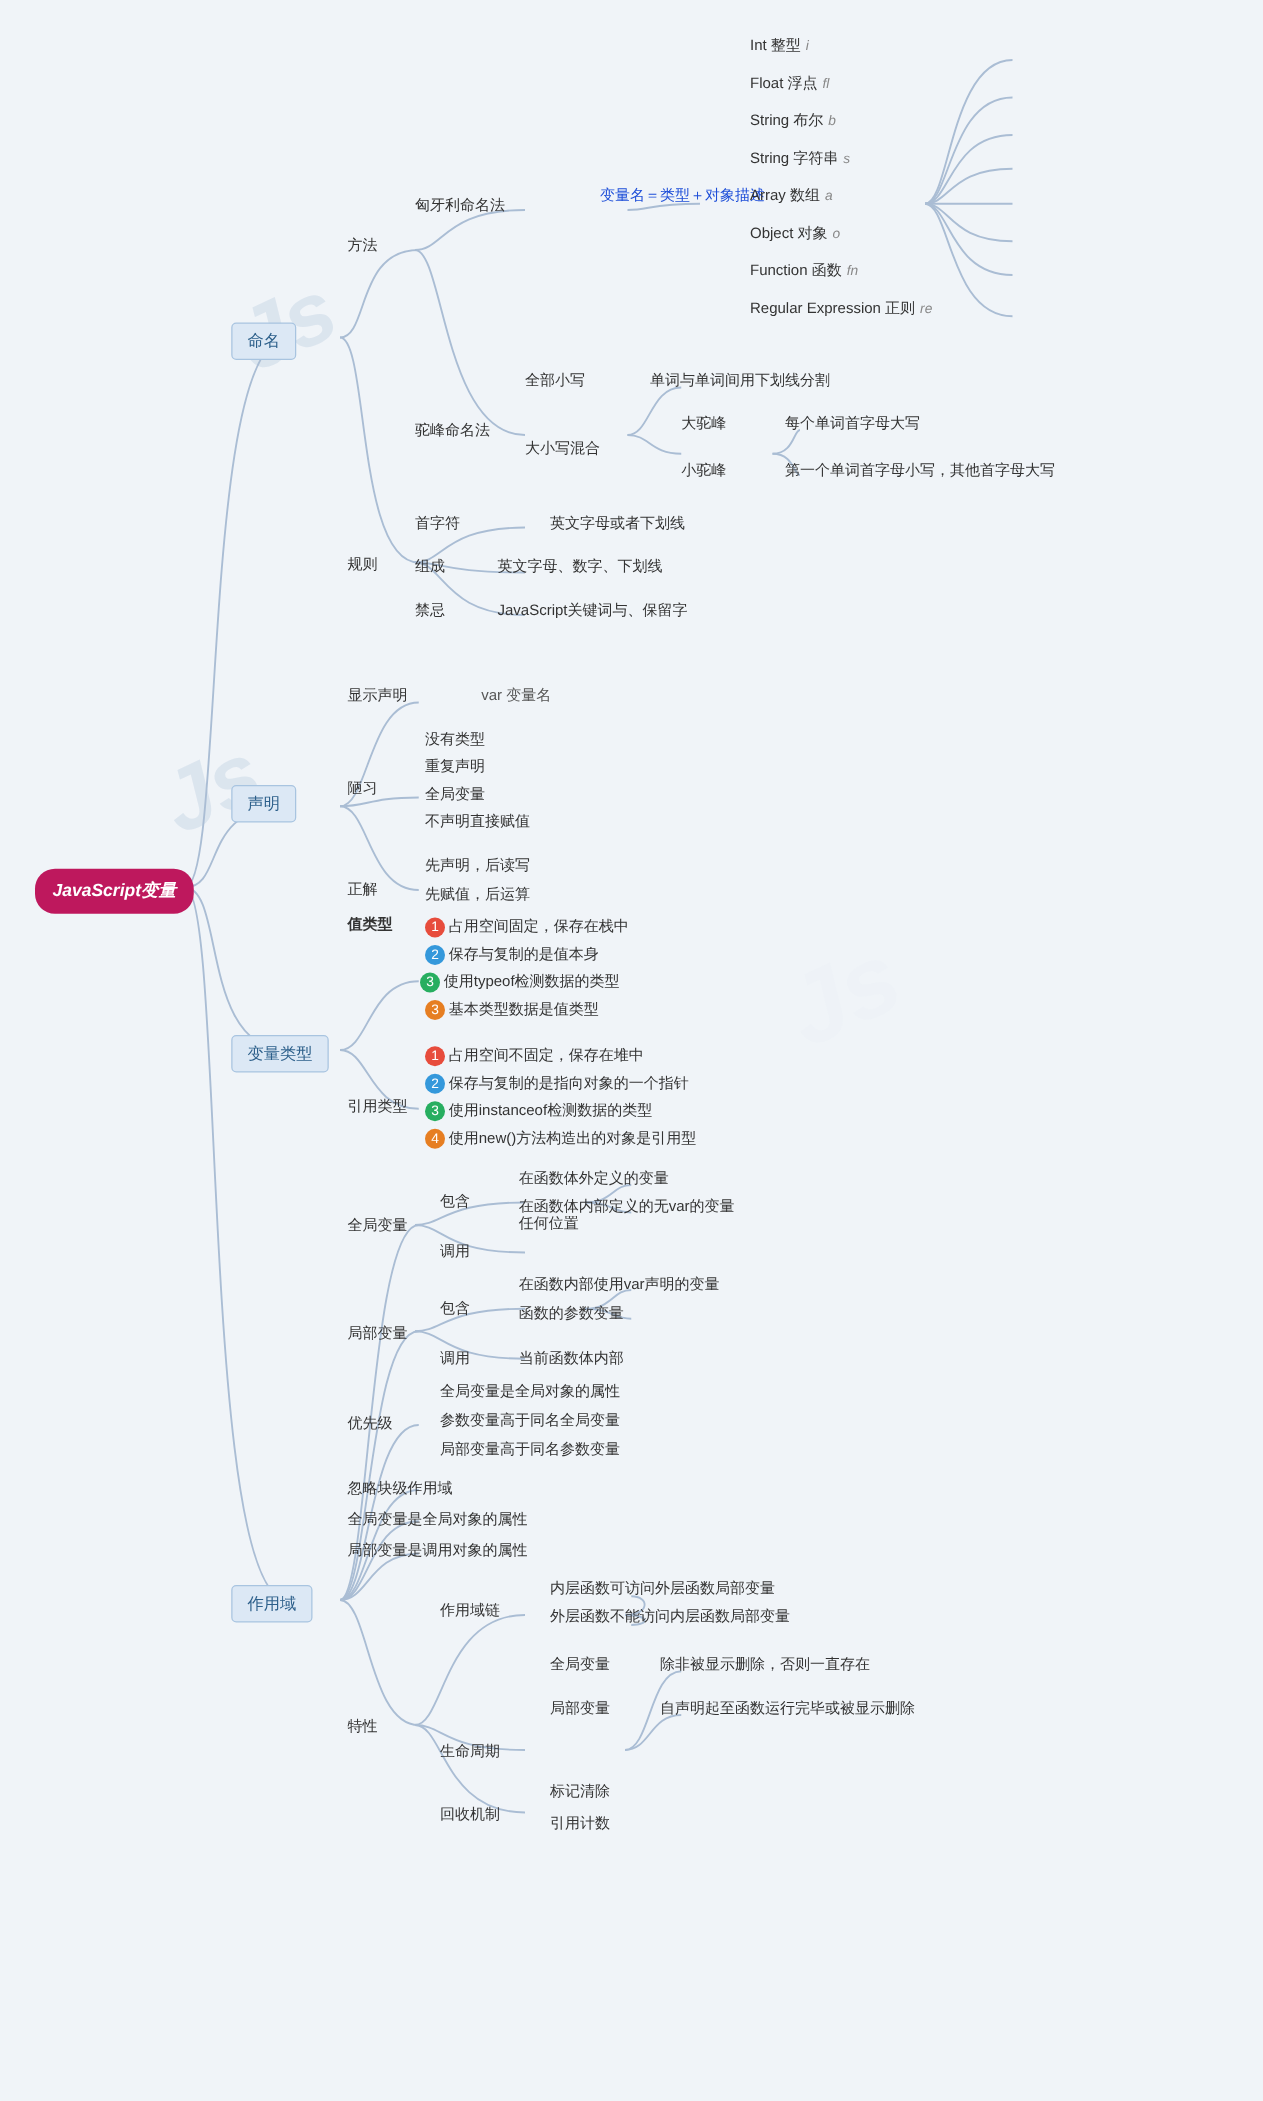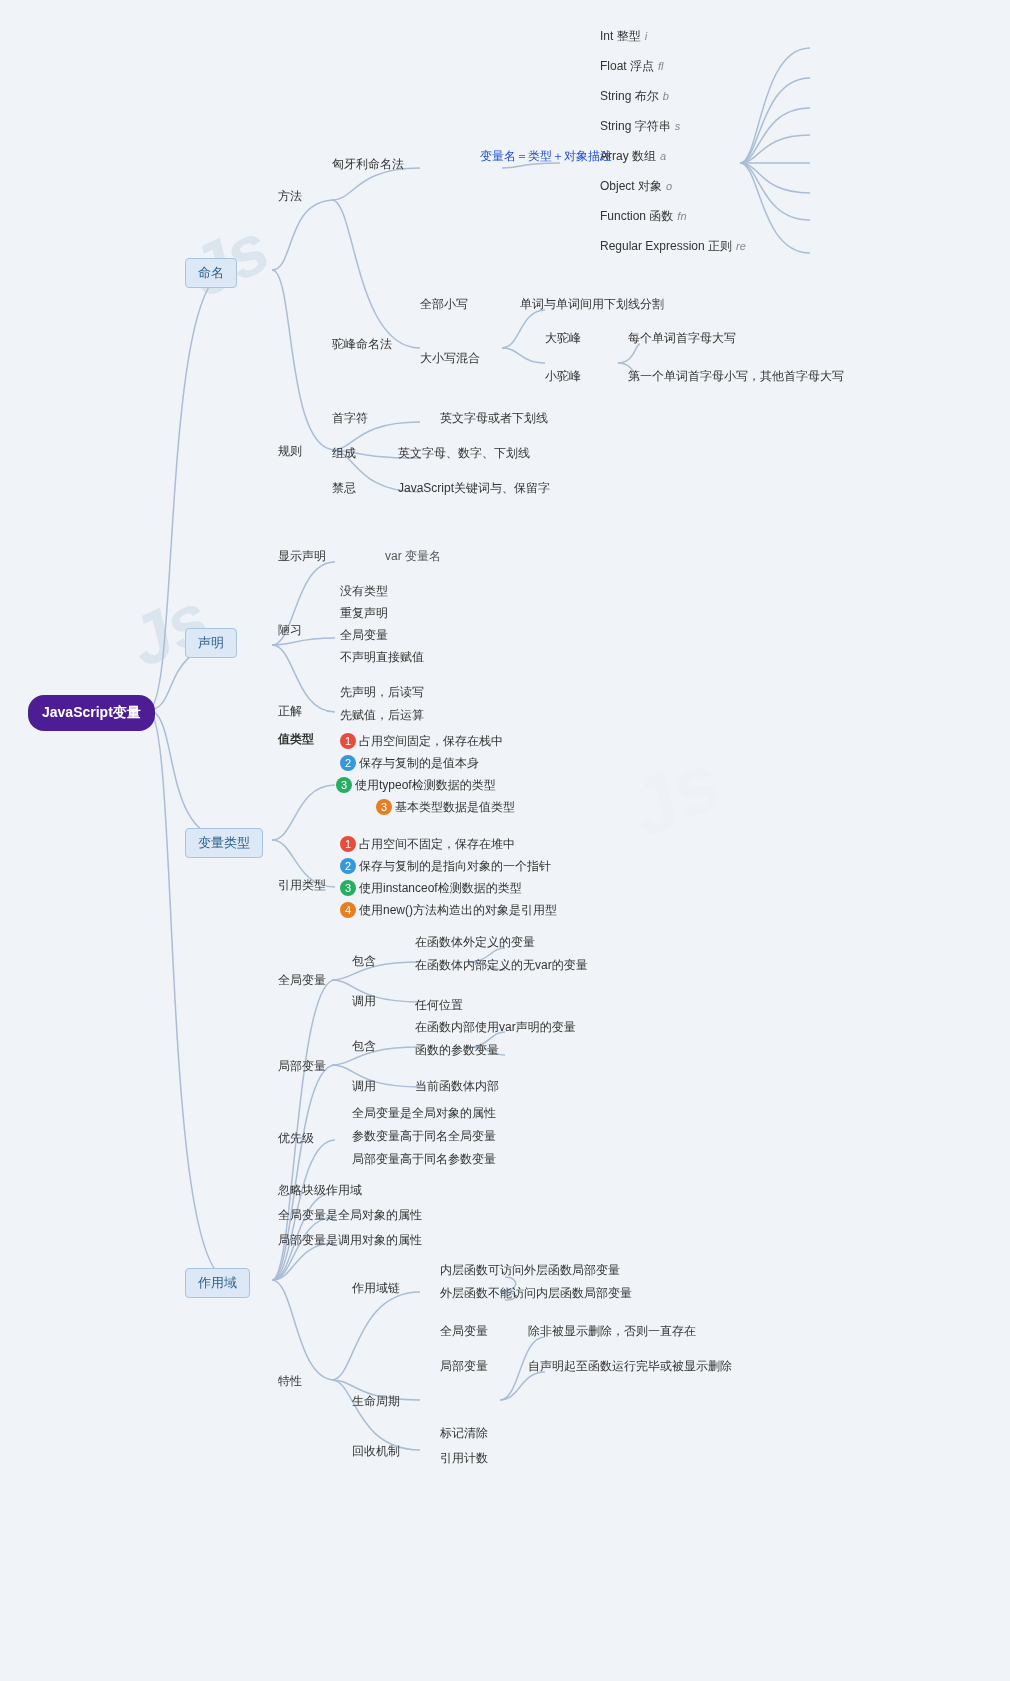--- a/index.html
+++ b/index.html
@@ -23,26 +23,27 @@
       white-space: nowrap;
     }
     .node-box {
       padding: 4px 10px;
       border-radius: 4px;
       display: inline-block;
       font-size: 12px;
       line-height: 1.4;
     }
     .root-node {
-      background: #4c1d95;
+      background: #be185d;
       color: white;
       font-weight: bold;
       font-size: 14px;
       padding: 8px 14px;
       border-radius: 16px;
+      font-style: italic;
     }
     .level1-node {
       background: #dce8f5;
       border: 1px solid #a8c4e0;
       color: #2c5f8a;
       font-size: 13px;
       padding: 5px 12px;
       border-radius: 4px;
     }
     .leaf-text {
@@ -356,21 +357,21 @@
   </div>
   <div class="node" style="left:340px;top:733px;">
     <span class="badge-red">1</span><span class="leaf-text">占用空间固定，保存在栈中</span>
   </div>
   <div class="node" style="left:340px;top:755px;">
     <span class="badge-blue">2</span><span class="leaf-text">保存与复制的是值本身</span>
   </div>
   <div class="node" style="left:336px;top:777px;">
     <span class="badge-green">3</span><span class="leaf-text">使用typeof检测数据的类型</span>
   </div>
-  <div class="node" style="left:340px;top:799px;margin-left:36px;">
+  <div class="node" style="left:340px;top:799px;">
     <span class="badge-orange">3</span><span class="leaf-text">基本类型数据是值类型</span>
   </div>
 
   <div class="node" style="left:278px;top:877px;">
     <span class="leaf-text">引用类型</span>
   </div>
   <div class="node" style="left:340px;top:836px;">
     <span class="badge-red">1</span><span class="leaf-text">占用空间不固定，保存在堆中</span>
   </div>
   <div class="node" style="left:340px;top:858px;">
@@ -395,21 +396,21 @@
   </div>
   <div class="node" style="left:415px;top:934px;">
     <span class="leaf-text">在函数体外定义的变量</span>
   </div>
   <div class="node" style="left:415px;top:957px;">
     <span class="leaf-text">在函数体内部定义的无var的变量</span>
   </div>
   <div class="node" style="left:352px;top:993px;">
     <span class="leaf-text">调用</span>
   </div>
-  <div class="node" style="left:415px;top:997px;">
+  <div class="node" style="left:415px;top:970px;">
     <span class="leaf-text">任何位置</span>
   </div>
 
   <div class="node" style="left:278px;top:1058px;">
     <span class="leaf-text">局部变量</span>
   </div>
   <div class="node" style="left:352px;top:1038px;">
     <span class="leaf-text">包含</span>
   </div>
   <div class="node" style="left:415px;top:1019px;">

